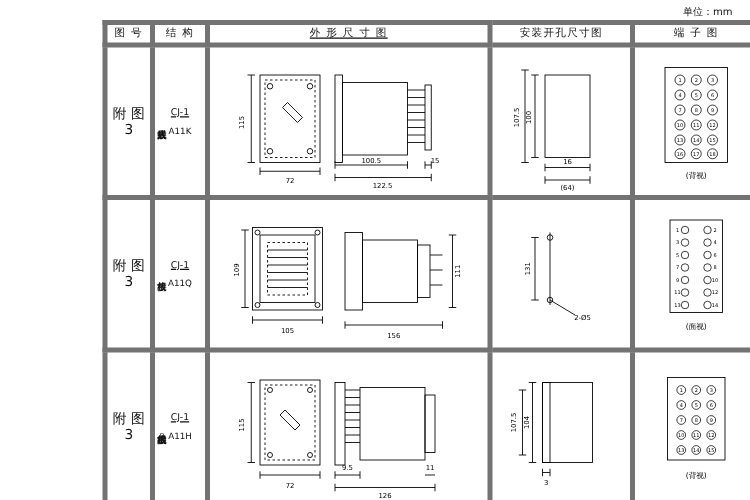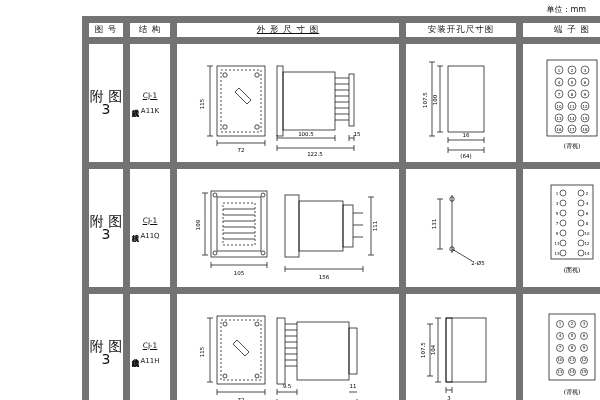--- a/index.html
+++ b/index.html
@@ -1,28 +1,28 @@
 <!DOCTYPE html>
 <html><head>
 <meta charset="utf-8">
 <style>
   html,body{margin:0;padding:0;background:#ffffff;}
   body{width:600px;height:400px;font-family:"DejaVu Sans","Liberation Sans",sans-serif;color:#111;}
   .page{position:relative;width:600px;height:351px;}
   .unit{position:absolute;right:14px;top:4px;font-size:8px;color:#111;}
   table.main{position:absolute;left:82px;top:16px;width:504px;height:370px;border-collapse:collapse;table-layout:fixed;}
-  table.main td,table.main th{border:7px solid #737373;padding:0;vertical-align:middle;text-align:center;font-weight:normal;}
+  table.main td,table.main th{border:4px solid #737373;padding:0;vertical-align:middle;text-align:center;font-weight:normal;}
   thead th{height:14px;font-size:8.5px;letter-spacing:1px;}
   .col-no{width:34px;}
   .col-struct{width:40px;}
   .col-dim{width:222px;text-decoration:underline;}
   .col-hole{width:110px;}
   .col-term{width:98px;}
   .rowbody{height:118px;}
-  .cell-no{font-size:14px;line-height:13px;}
+  .cell-no{font-size:11px;line-height:13px;}
   .cell-struct{font-size:7.5px;line-height:10px;}
   .cell-struct .code{display:block;font-size:7.5px;margin-bottom:2px;text-decoration:underline;}
   .cell-struct .vtext{display:block;letter-spacing:0px;}
   .cell-struct .code2{display:block;font-size:7px;margin-top:3px;}
   .diagwrap{position:relative;width:100%;height:100%;}
   svg{display:block;}
   .vert{writing-mode:vertical-rl;text-orientation:upright;}
 </style>
 </head>
 <body>

